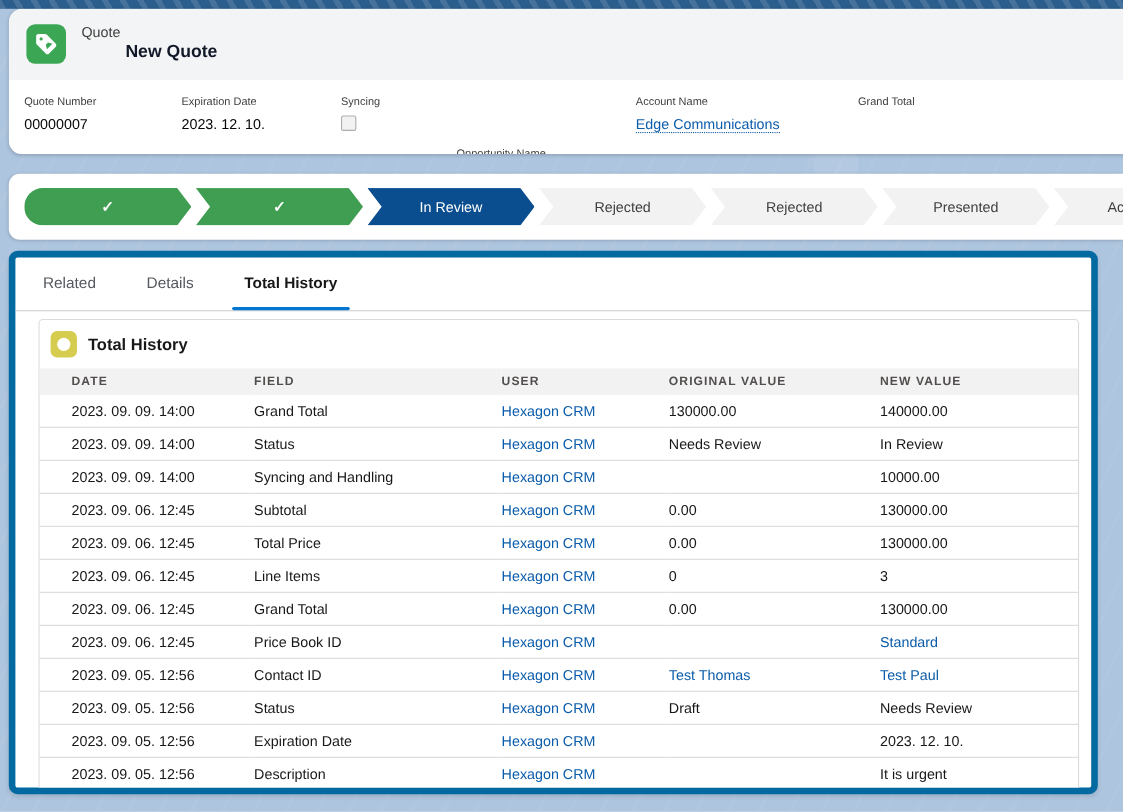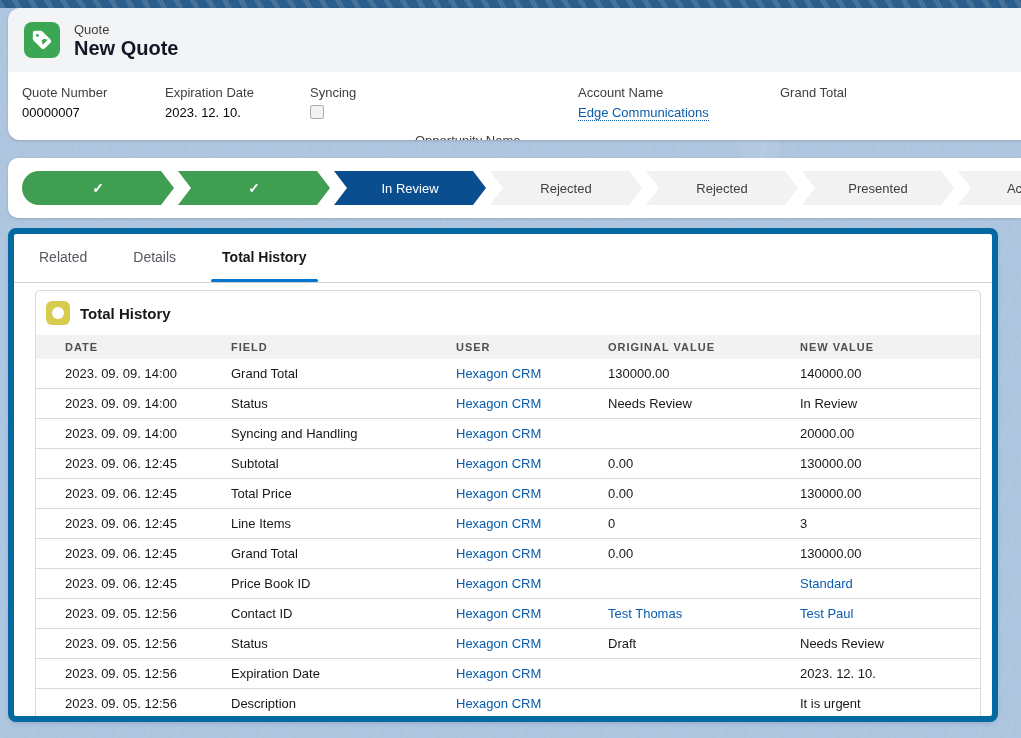--- a/index.html
+++ b/index.html
@@ -27,25 +27,25 @@
     box-shadow:0 1px 3px rgba(0,0,0,.15);
   }
   .highlights-top { height:64px; background:#f3f4f6; display:flex; align-items:center; padding:0 16px; }
   .entity-icon {
     width:36px; height:36px; border-radius:8px; background:#3ba755;
     display:flex; align-items:center; justify-content:center; flex:0 0 auto;
   }
   .entity-icon svg { width:22px; height:22px; }
   .entity-text { margin-left:14px; }
   .entity-label { font-size:13px; color:#3e3e3c; line-height:16px; }
-  .record-title { font-size:20px; font-weight:bold; color:#111827; line-height:20px; }
+  .record-title { font-size:16px; font-weight:bold; color:#111827; line-height:20px;margin-left:40px; }
 
   .highlights-fields { height:68px; background:#ffffff; display:flex; padding:12px 0 0 14px; }
   .field { flex:0 0 auto; }
-  .field .flabel { font-size:13px; color:#3e3e3c; line-height:17px; }
+  .field .flabel { font-size:10px; color:#3e3e3c; line-height:17px; }
   .field .fvalue { font-size:13px; color:#080707; line-height:18px; margin-top:3px; }
   .f0{width:143px;} .f1{width:145px;} .f2{width:105px;} .f3{width:163px;margin-top:48px;} .f4{width:202px;} .f5{flex:1;}
   a.rec-link { color:#0b5cab; text-decoration:none; border-bottom:1px dotted #0b5cab; cursor:pointer; }
   .checkbox {
     width:14px; height:14px; border:1px solid #b0adab; border-radius:2px; background:#f3f2f2; margin-top:4px;
   }
 
   
   .path-card {
     margin-top:18px; height:60px; background:#fff; border-radius:10px 0 0 10px;
@@ -223,21 +223,21 @@
               <td>Status</td>
               <td><a class="tbl-link">Hexagon CRM</a></td>
               <td>Needs Review</td>
               <td>In Review</td>
             </tr>
             <tr>
               <td>2023. 09. 09. 14:00</td>
               <td>Syncing and Handling</td>
               <td><a class="tbl-link">Hexagon CRM</a></td>
               <td></td>
-              <td>20000.00</td>
+              <td>10000.00</td>
             </tr>
             <tr>
               <td>2023. 09. 06. 12:45</td>
               <td>Subtotal</td>
               <td><a class="tbl-link">Hexagon CRM</a></td>
               <td>0.00</td>
               <td>130000.00</td>
             </tr>
             <tr>
               <td>2023. 09. 06. 12:45</td>

